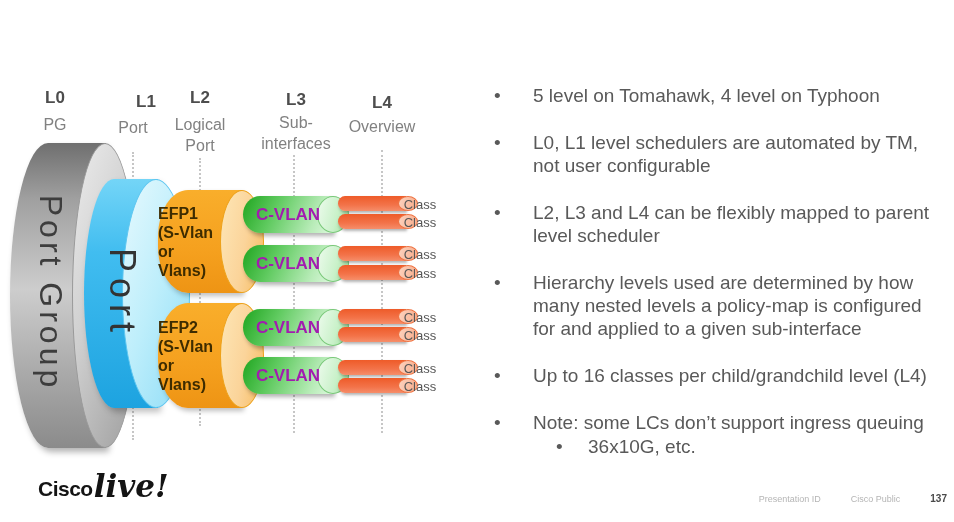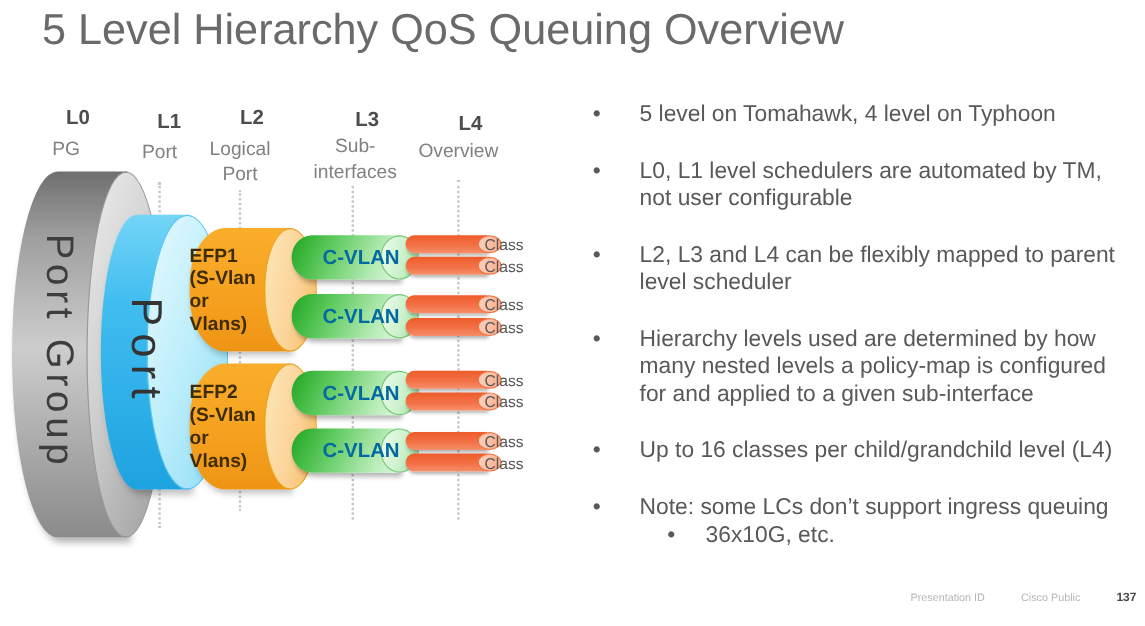--- a/index.html
+++ b/index.html
@@ -7,21 +7,21 @@
   .slide {
     position:relative; width:954px; height:522px; background:#ffffff;
     font-family:"Liberation Sans", sans-serif; overflow:hidden;
   }
   .title {
     position:absolute; left:35px; top:4px; font-size:36px; color:#6a6a6a;
     white-space:nowrap;
   }
 
   
-  .lvl { position:absolute; transform:translateX(-50%); font-size:17px; font-weight:bold; color:#4d4d4d; white-space:nowrap;margin-left:10px; }
+  .lvl { position:absolute; transform:translateX(-50%); font-size:17px; font-weight:bold; color:#4d4d4d; white-space:nowrap; }
   .lvl-sub { position:absolute; transform:translateX(-50%); font-size:16px; color:#818181; text-align:center; white-space:pre-line; line-height:21px; }
 
   .dotline { position:absolute; width:0; border-left:2px dotted #c6c6c6; z-index:0; }
 
   
   .cyl { position:absolute; }
   .cyl .cap, .cyl .body { position:absolute; top:0; height:100%; }
   .cyl .cap { border-radius:50%; }
 
   #pg { left:10px; top:143px; width:130px; height:305px; z-index:1; }
@@ -56,21 +56,21 @@
     color:#3e2c00; white-space:pre-line; z-index:2; }
 
   .cvlan { left:243px; width:106px; height:37px; z-index:4; }
   .cvlan .body { left:0; width:90px; border-radius:17px 0 0 17px / 50% 0 0 50%;
     background:linear-gradient(115deg,#1fa51f 0%,#5fca5f 35%,#b9ecb9 78%,#ddf8dd 100%);
     box-shadow:2px 3px 4px rgba(0,0,0,0.30); }
   .cvlan .cap { left:74px; width:32px;
     background:linear-gradient(105deg,#edfbed 0%,#c9f1c9 60%,#9bdf9b 100%);
     border:1px solid #79c879; }
   .cvlan .txt { position:absolute; left:0; width:90px; top:50%; transform:translateY(-50%);
-    text-align:right; font-weight:bold; font-size:17px; color:#0369a1; z-index:2; }
+    text-align:center; font-weight:bold; font-size:17px; color:#a21caf; z-index:2; }
 
   .ctube { left:338px; width:82px; height:15px; z-index:5; }
   .ctube .body { left:0; width:68px; border-radius:7px 0 0 7px / 50% 0 0 50%;
     background:linear-gradient(to bottom,#ee5b29 0%,#f37349 60%,#f68e6a 100%);
     box-shadow:1px 2px 3px rgba(0,0,0,0.30); }
   .ctube .cap { left:60px; width:20px;
     background:linear-gradient(105deg,#fcd3c0 0%,#f9ab88 100%);
     border:1px solid #ef7443; }
   .ctube .txt { position:absolute; left:0; width:68px; top:50%; transform:translateY(-50%);
     text-align:center; font-weight:normal; font-size:13px; color:#575757; z-index:2;margin-left:48px; }
@@ -93,24 +93,23 @@
     font-size:31px; margin-left:1px; position:relative; top:1px; }
   .footer-right { position:absolute; right:7px; top:493px; display:flex; gap:30px;
     align-items:baseline; font-size:9px; color:#b5b5b5; white-space:nowrap; }
   .footer-right .page { font-size:10px; font-weight:bold; color:#4a4a4a; }
 </style>
 </head>
 <body>
 
 <div class="slide">
 
-  <div class="title">5 Level Hierarchy QoS Queuing Overview</div>
 
   <div class="lvl" style="left:55px; top:88px;">L0</div>
-  <div class="lvl" style="left:131px; top:92px;">L1</div>
+  <div class="lvl" style="left:146px; top:92px;">L1</div>
   <div class="lvl" style="left:200px; top:88px;">L2</div>
   <div class="lvl" style="left:296px; top:90px;">L3</div>
   <div class="lvl" style="left:382px; top:93px;">L4</div>
 
   <div class="lvl-sub" style="left:55px; top:114px;">PG</div>
   <div class="lvl-sub" style="left:133px; top:117px;">Port</div>
   <div class="lvl-sub" style="left:200px; top:114px;">Logical
 Port</div>
   <div class="lvl-sub" style="left:296px; top:112px;">Sub-
 interfaces</div>
@@ -238,19 +237,22 @@
         <span class="bdot">•</span>
         <span class="btext">Note: some LCs don’t support ingress queuing</span>
       </div>
       <div class="bsub">
         <span class="bdot">•</span>
         <span class="btext">36x10G, etc.</span>
       </div>
     </div>
   </div>
 
+  <div class="logo">
+    <span class="cisco">Cisco</span><span class="live">live!</span>
+  </div>
   <div class="footer-right">
     <span>Presentation ID</span>
     <span>Cisco Public</span>
     <span class="page">137</span>
   </div>
 
 </div>
 
 </body></html>

